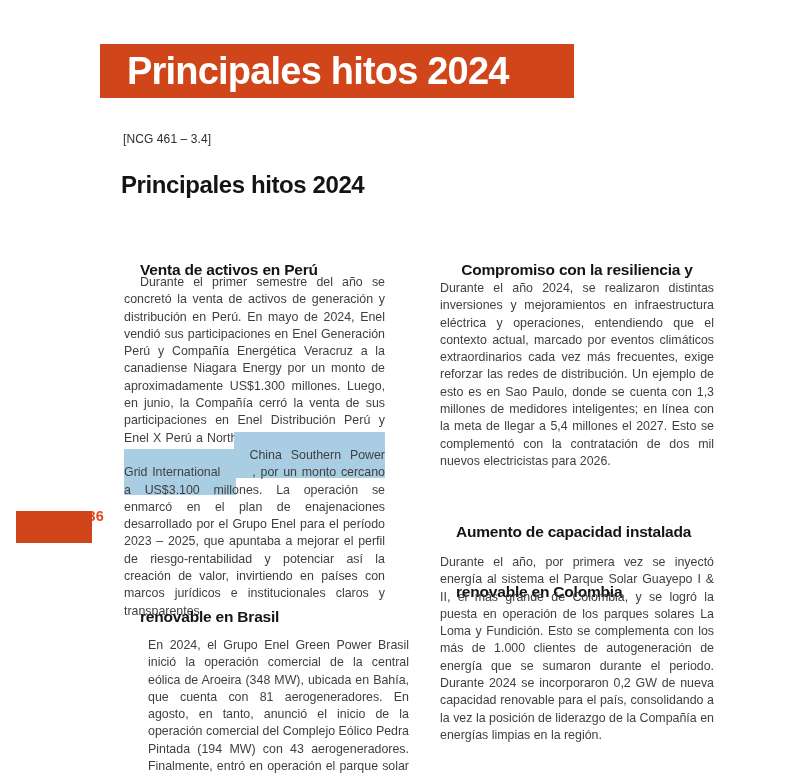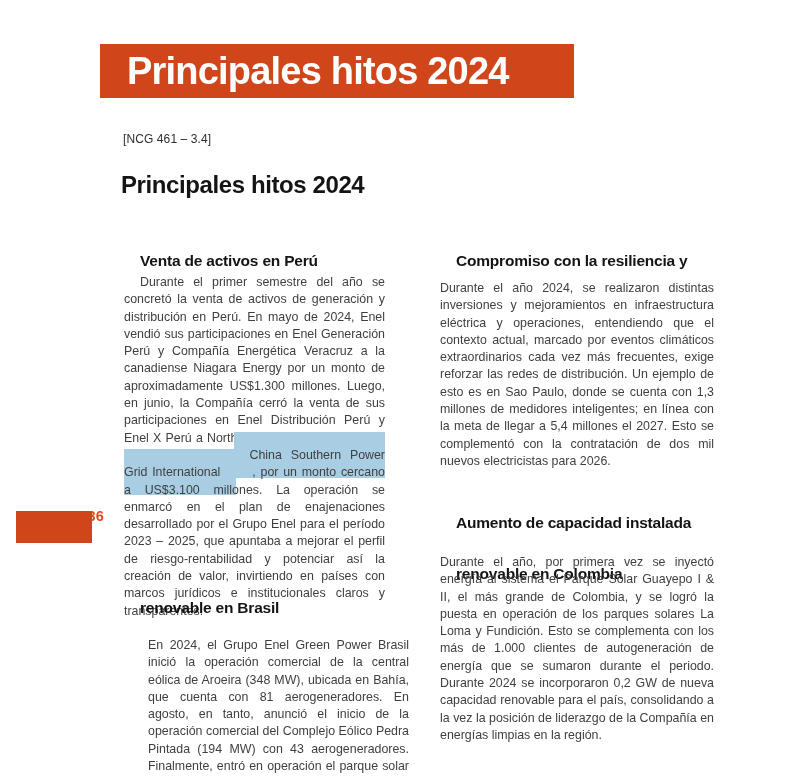--- a/index.html
+++ b/index.html
@@ -30,33 +30,33 @@
   }
   .page-title{
     position:absolute;left:89px;top:139px;
     font-size:24px;font-weight:bold;color:var(--heading);letter-spacing:-0.4px;
   }
   .sec-title{
     position:absolute;
     font-size:15.5px;font-weight:bold;color:var(--heading);
     line-height:19px;letter-spacing:-0.2px;
   }
-  .sec-title span{display:block;}
+  .sec-title span{display:block;margin-top:9px;}
   .sec-body{
     position:absolute;
     font-size:12.4px;line-height:17.3px;color:var(--body);
     text-align:justify;
   }
   .col-l{left:92px;width:293px;}
   .col-r{left:408px;width:306px;}
   .t-peru{top:203px;}
   .b-peru{top:242px;}
   .t-brasil{top:550px;}
   .b-brasil{top:605px;margin-left:24px;}
-  .t-redes{top:203px;}
+  .t-redes{top:203px;text-align:center;}
   .b-redes{top:248px;}
   .t-colombia{top:465px;}
   .b-colombia{top:522px;}
   .hl{background:var(--highlight);}
   .page-num{
     position:absolute;left:0;top:476px;width:73px;
     text-align:right;font-weight:bold;font-size:14.5px;
     color:var(--page-number);letter-spacing:0.2px;margin-left:31px;
   }
   .page-rule{

